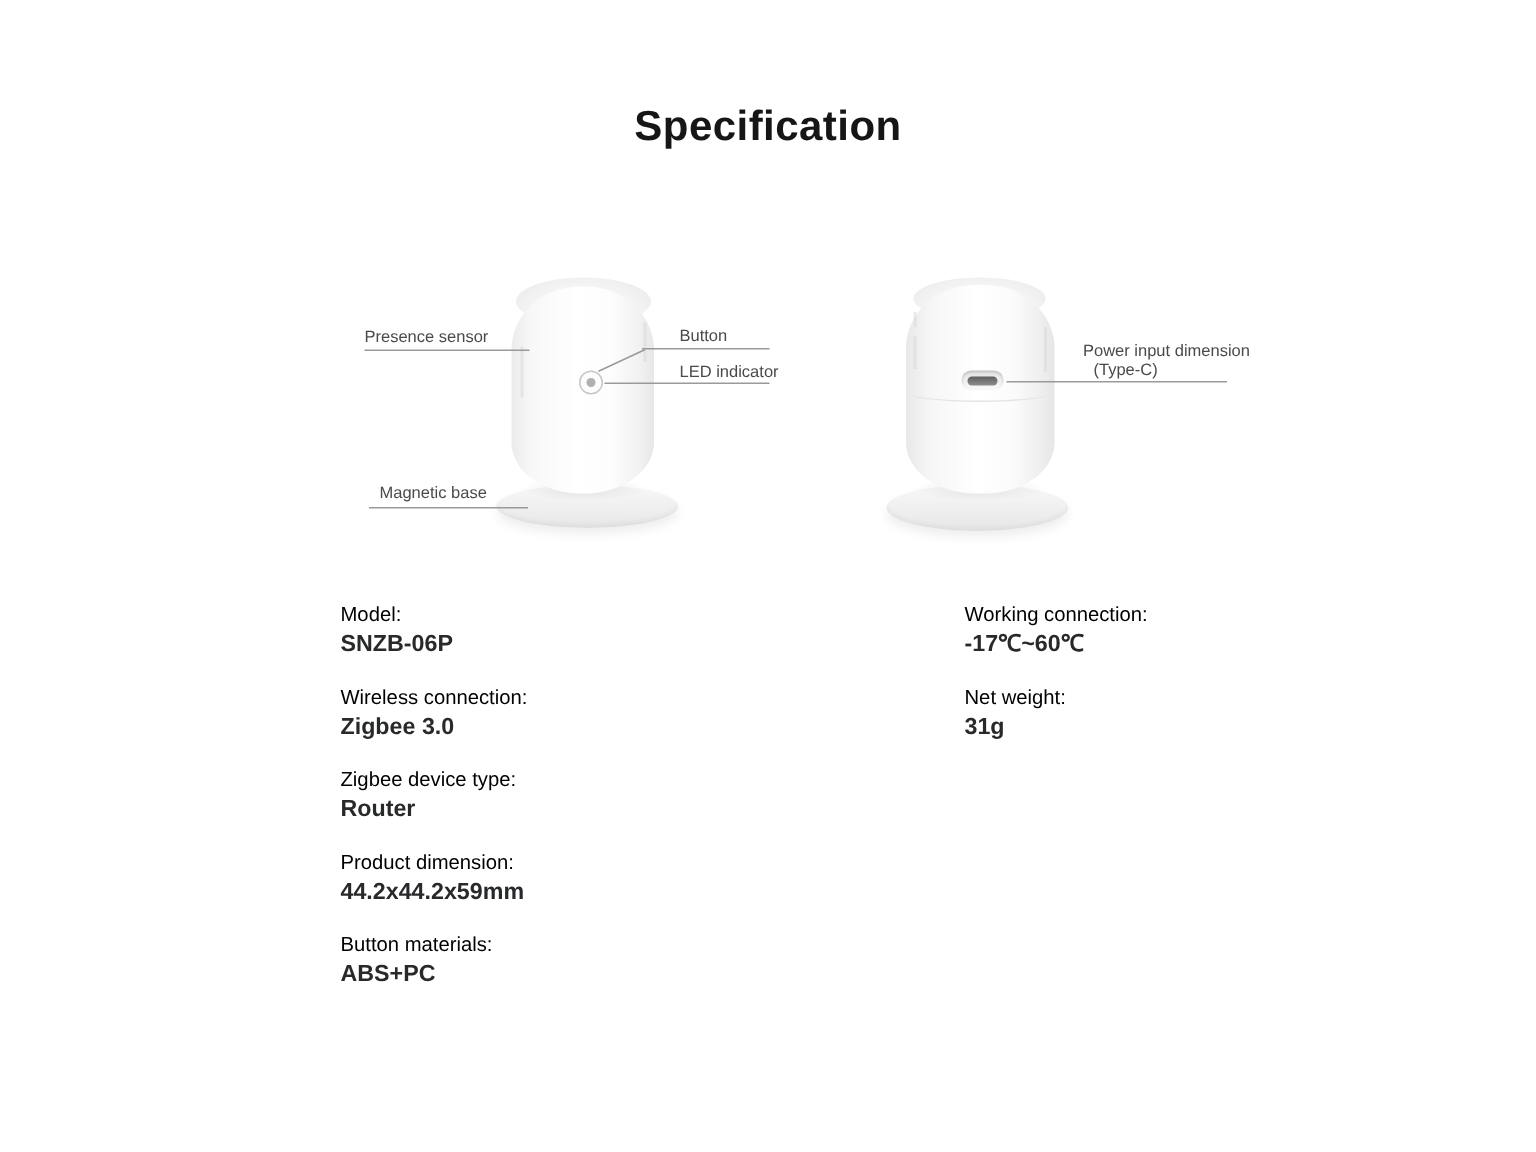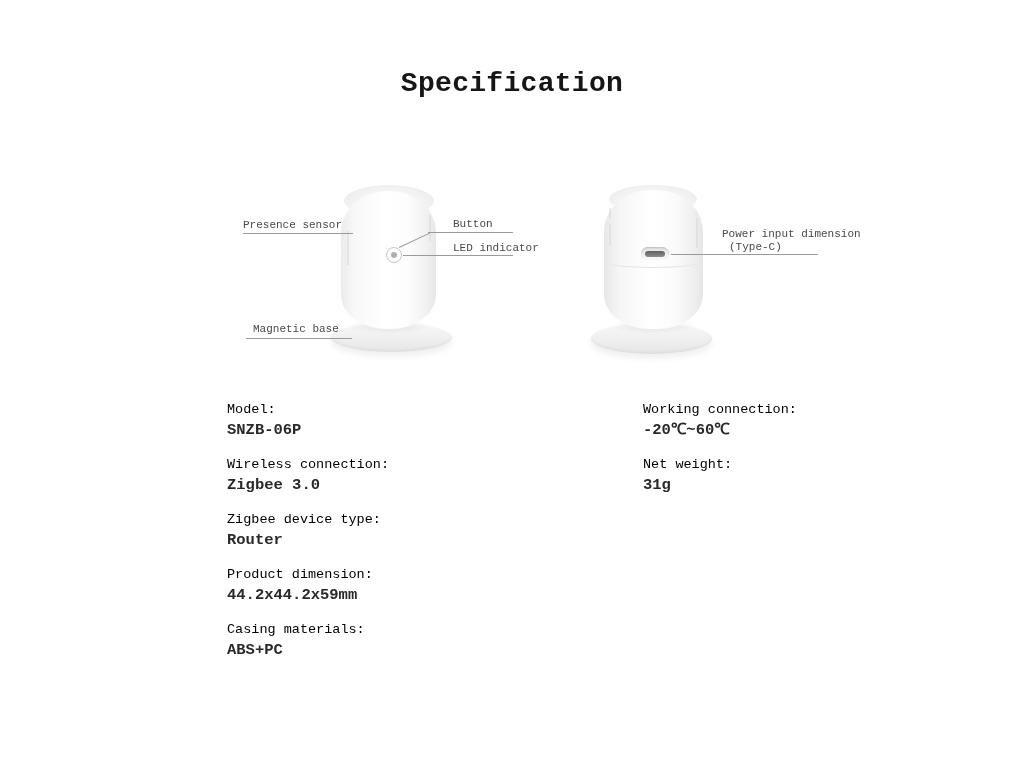--- a/index.html
+++ b/index.html
@@ -1,19 +1,19 @@
 <!DOCTYPE html>
 <html><head>
 <meta charset="utf-8">
 <style>
   * { margin:0; padding:0; box-sizing:border-box; }
   html,body { background:#ffffff; }
   .page {
     position:relative; width:1024px; height:768px; background:#ffffff;
-    font-family:Liberation Mono, monospace; overflow:hidden;
+    font-family:Liberation Sans, sans-serif; overflow:hidden;
   }
   .title {
     position:absolute; top:68px; left:0; width:100%;
     text-align:center; font-size:28px; font-weight:700;
     color:#161616; letter-spacing:.3px;
   }
 
   
   .dev { position:absolute; }
   .dome {
@@ -140,29 +140,29 @@
     </div>
     <div class="spec-group">
       <div class="spec-label">Zigbee device type:</div>
       <div class="spec-value">Router</div>
     </div>
     <div class="spec-group">
       <div class="spec-label">Product dimension:</div>
       <div class="spec-value">44.2x44.2x59mm</div>
     </div>
     <div class="spec-group">
-      <div class="spec-label">Casing materials:</div>
+      <div class="spec-label">Button materials:</div>
       <div class="spec-value">ABS+PC</div>
     </div>
   </div>
 
   <div class="spec-col right">
     <div class="spec-group">
       <div class="spec-label">Working connection:</div>
-      <div class="spec-value">-20℃~60℃</div>
+      <div class="spec-value">-17℃~60℃</div>
     </div>
     <div class="spec-group">
       <div class="spec-label">Net weight:</div>
       <div class="spec-value">31g</div>
     </div>
   </div>
 
 </div>
 
 </body></html>

